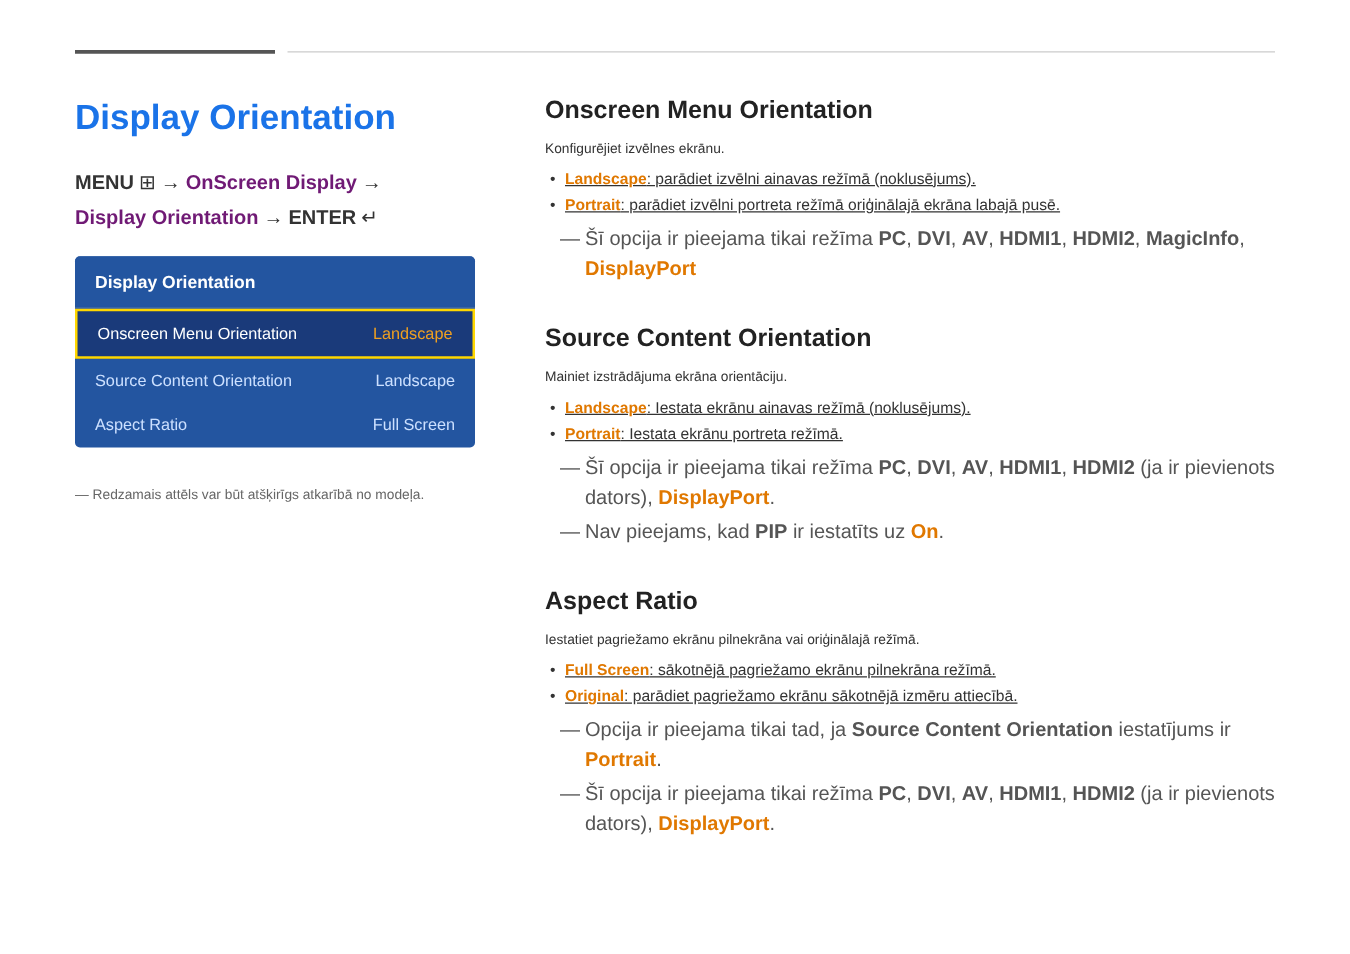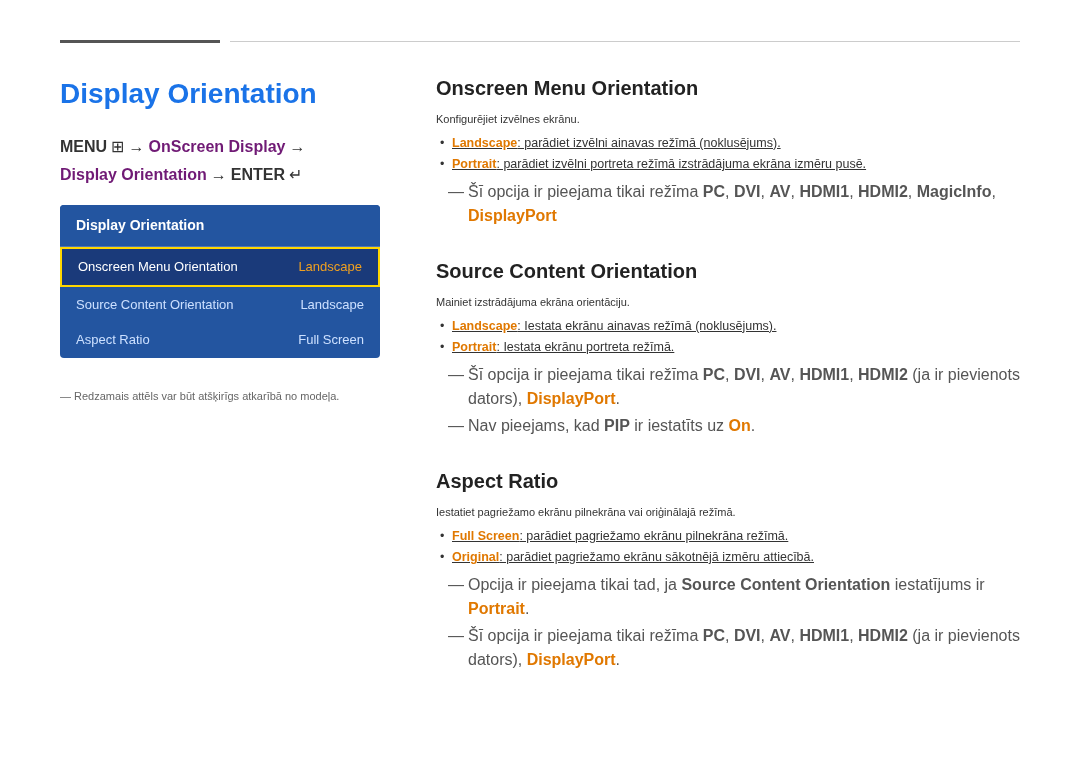--- a/index.html
+++ b/index.html
@@ -194,21 +194,21 @@
     <div class="right-panel">
 
       <div class="section">
         <h2 class="section-title">Onscreen Menu Orientation</h2>
         <p class="section-desc">Konfigurējiet izvēlnes ekrānu.</p>
         <ul class="bullet-list">
           <li>
             <span class="orange">Landscape</span><span>: parādiet izvēlni ainavas režīmā (noklusējums).</span>
           </li>
           <li>
-            <span class="orange">Portrait</span><span>: parādiet izvēlni portreta režīmā izstrādājuma ekrāna izmēru pusē.</span>
+            <span class="orange">Portrait</span><span>: parādiet izvēlni portreta režīmā oriģinālajā ekrāna labajā pusē.</span>
           </li>
         </ul>
         <div class="note-line">
           <span>Šī opcija ir pieejama tikai režīma <span class="note-highlight">PC</span>, <span class="note-highlight">DVI</span>, <span class="note-highlight">AV</span>, <span class="note-highlight">HDMI1</span>, <span class="note-highlight">HDMI2</span>, <span class="note-highlight">MagicInfo</span>, <span class="orange note-highlight">DisplayPort</span></span>
         </div>
       </div>
 
       <div class="section">
         <h2 class="section-title">Source Content Orientation</h2>
         <p class="section-desc">Mainiet izstrādājuma ekrāna orientāciju.</p>
@@ -226,21 +226,21 @@
         <div class="note-line">
           <span>Nav pieejams, kad <span class="note-highlight">PIP</span> ir iestatīts uz <span class="orange note-highlight">On</span>.</span>
         </div>
       </div>
 
       <div class="section">
         <h2 class="section-title">Aspect Ratio</h2>
         <p class="section-desc">Iestatiet pagriežamo ekrānu pilnekrāna vai oriģinālajā režīmā.</p>
         <ul class="bullet-list">
           <li>
-            <span class="orange">Full Screen</span><span>: parādiet pagriežamo ekrānu pilnekrāna režīmā.</span>
+            <span class="orange">Full Screen</span><span>: sākotnējā pagriežamo ekrānu pilnekrāna režīmā.</span>
           </li>
           <li>
             <span class="orange">Original</span><span>: parādiet pagriežamo ekrānu sākotnējā izmēru attiecībā.</span>
           </li>
         </ul>
         <div class="note-line">
           <span>Opcija ir pieejama tikai tad, ja <span class="note-highlight">Source Content Orientation</span> iestatījums ir <span class="orange note-highlight">Portrait</span>.</span>
         </div>
         <div class="note-line">
           <span>Šī opcija ir pieejama tikai režīma <span class="note-highlight">PC</span>, <span class="note-highlight">DVI</span>, <span class="note-highlight">AV</span>, <span class="note-highlight">HDMI1</span>, <span class="note-highlight">HDMI2</span> (ja ir pievienots dators), <span class="orange note-highlight">DisplayPort</span>.</span>

